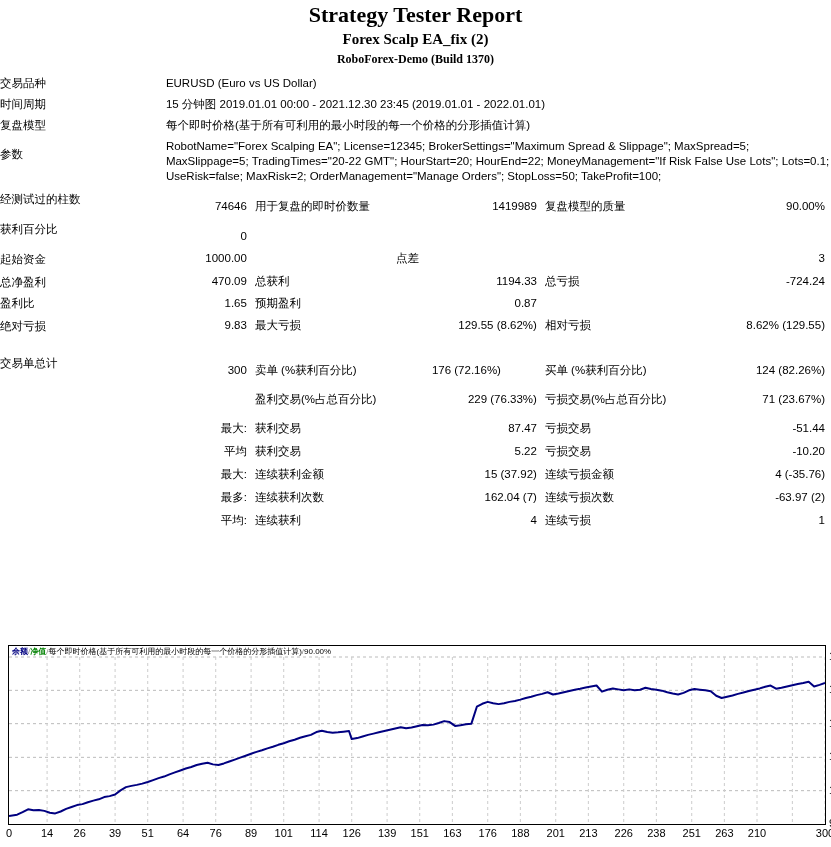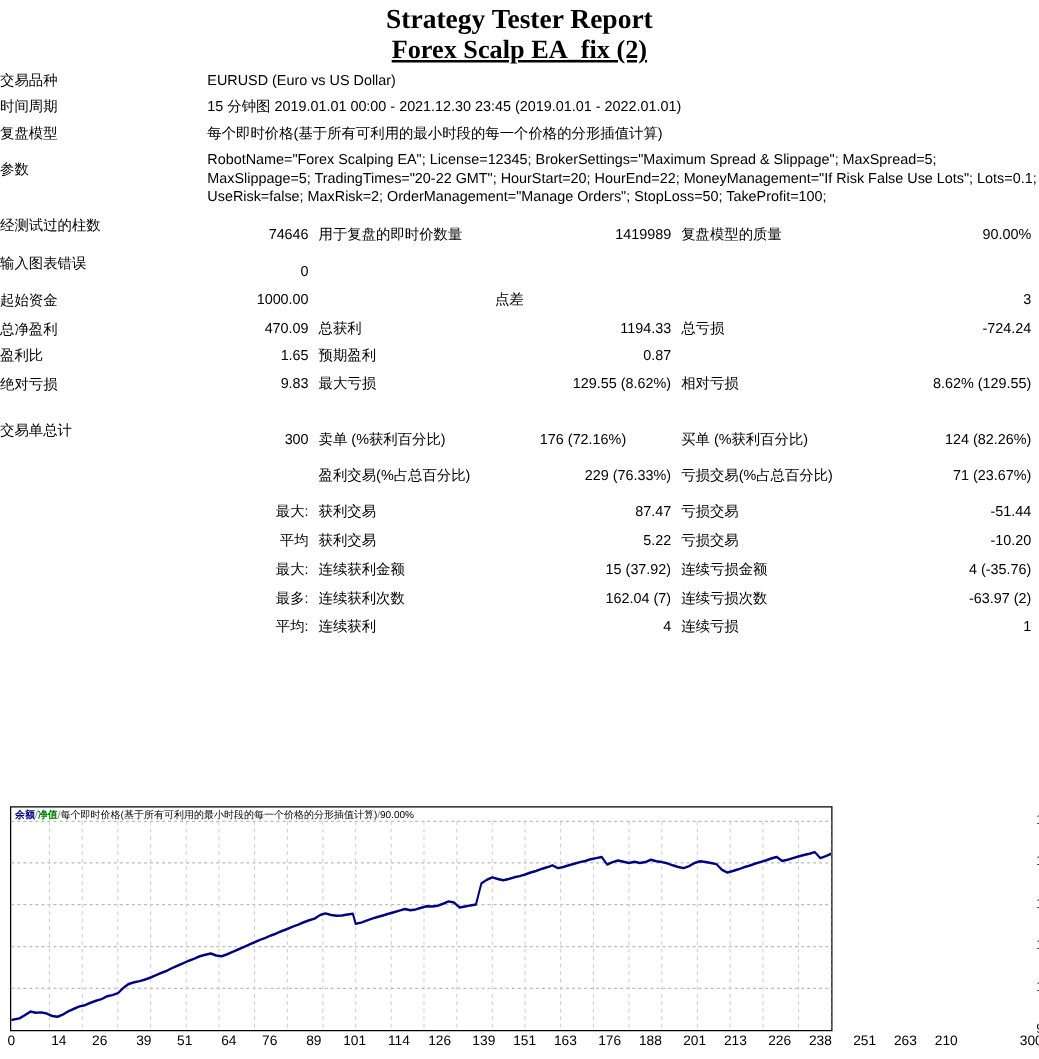--- a/index.html
+++ b/index.html
@@ -23,24 +23,23 @@
   
   .title-block { text-align: center; padding-top: 2px; }
   .title-main {
     font-family: "Liberation Serif", "DejaVu Serif", serif;
     font-size: 22px;
     font-weight: bold;
     line-height: 26px;
   }
   .title-sub {
     font-family: "Liberation Serif", "DejaVu Serif", serif;
-    font-size: 21px;
+    font-size: 15px;
     font-weight: bold;
     line-height: 22px;
-    text-decoration: underline;
   }
   .title-broker {
     font-family: "Liberation Serif", "DejaVu Serif", serif;
     font-size: 12px;
     font-weight: bold;
     line-height: 18px;
   }
 
   
   table.rep {
@@ -69,21 +68,21 @@
     padding-left: 4px !important;
     line-height: 15px;
     word-break: break-word;
   }
 
   
   .chart-wrap {
     position: absolute;
     left: 8px;
     top: 645px;
-    width: 658px;
+    width: 818px;
     height: 180px;
     border: 1px solid #000000;
     box-sizing: border-box;
     background: #ffffff;
   }
   .chart-legend {
     position: absolute;
     left: 3px;
     top: 1px;
     font-size: 8px;
@@ -131,20 +130,21 @@
   }
 </style>
 </head>
 <body>
 
 <div class="report">
 
   <div class="title-block">
     <div class="title-main">Strategy Tester Report</div>
     <div class="title-sub">Forex Scalp EA_fix (2)</div>
+    <div class="title-broker">RoboForex-Demo (Build 1370)</div>
   </div>
 
   <table class="rep">
     <tbody>
 
       <tr class="row-pad">
         <td class="c-label1">交易品种</td>
         <td class="c-label2" colspan="5" style="padding-left:60px !important;">EURUSD (Euro vs US Dollar)</td>
       </tr>
 
@@ -166,21 +166,21 @@
       <tr class="row-pad">
         <td class="c-label1 wide-label">经测试过的柱数</td>
         <td class="c-val1" style="padding-top:15px !important;">74646</td>
         <td class="c-label2" style="padding-top:15px !important;">用于复盘的即时价数量</td>
         <td class="c-val2" style="padding-top:15px !important;">1419989</td>
         <td class="c-label3" style="padding-top:15px !important;">复盘模型的质量</td>
         <td class="c-val3" style="padding-top:15px !important;">90.00%</td>
       </tr>
 
       <tr class="row-pad">
-        <td class="c-label1 wide-label">输入图表错误</td>
+        <td class="c-label1 wide-label">获利百分比</td>
         <td class="c-val1" style="padding-top:15px !important;">0</td>
         <td class="c-label2"></td>
         <td class="c-val2"></td>
         <td class="c-label3"></td>
         <td class="c-val3"></td>
       </tr>
 
       <tr class="row-pad">
         <td class="c-label1 wide-label">起始资金</td>
         <td class="c-val1" style="padding-top:7px !important;">1000.00</td>

